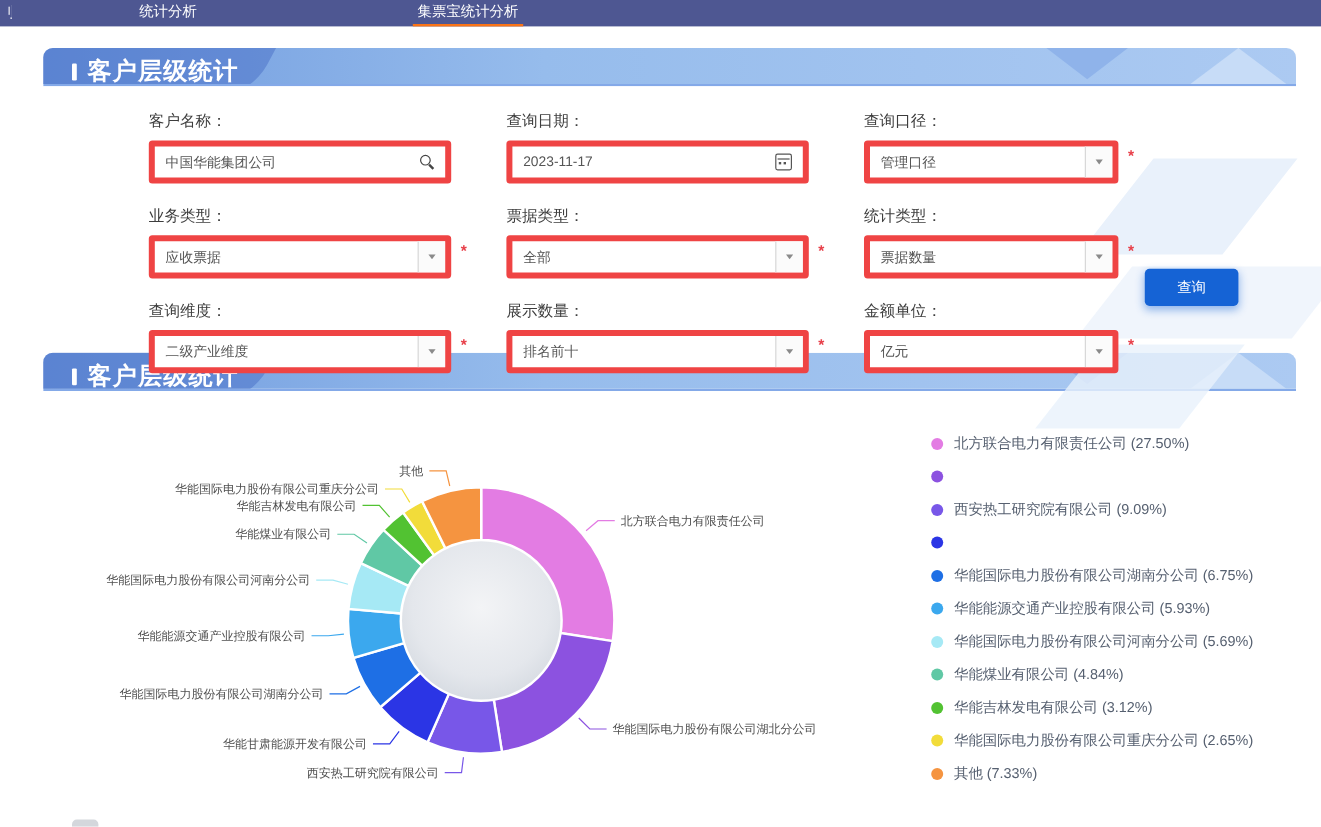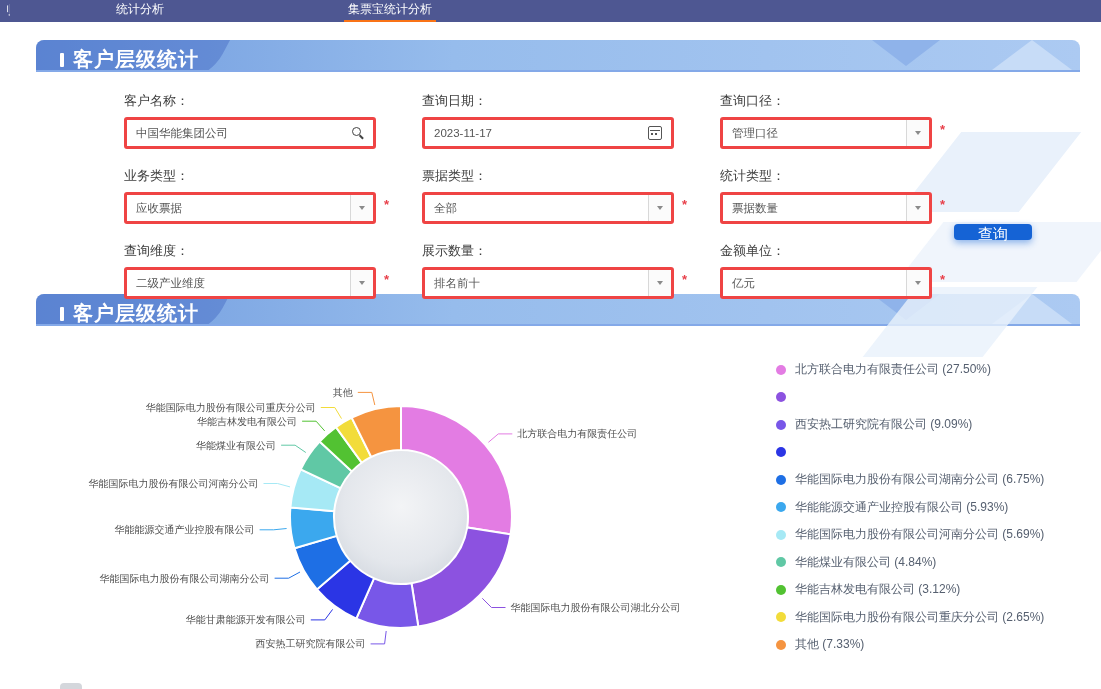--- a/index.html
+++ b/index.html
@@ -21,32 +21,32 @@
   .banner .title{position:absolute;left:24px;top:6px;color:#fff;font-size:20px;font-weight:bold;letter-spacing:1px;display:flex;align-items:center;}
   .banner .title::before{content:"";display:inline-block;width:4px;height:14px;background:#fff;margin-right:9px;border-radius:1px;}
   .tri-down{position:absolute;right:140px;top:0;width:0;height:0;border-left:34px solid transparent;border-right:34px solid transparent;border-top:26px solid #8fb3ea;}
   .tri-up{position:absolute;right:8px;bottom:0;width:0;height:0;border-left:40px solid transparent;border-right:40px solid transparent;border-bottom:30px solid #c7dcf7;}
 
   
   .form-area{position:relative;background:#fff;padding:20px 0 22px 88px;min-height:180px;}
   .form-grid{display:grid;grid-template-columns:252px 252px 212px;column-gap:46px;row-gap:18px;position:relative;z-index:2;}
   .flabel{font-size:13px;color:#3d3d3d;margin-bottom:7px;}
   .fwrap{position:relative;}
-  .fbox{height:26px;border:3px solid #ef4444;border-radius:3px;background:#fff;display:flex;align-items:center;padding:0 0 0 9px;font-size:11.5px;color:#555;overflow:hidden;}
+  .fbox{height:26px;border:5px solid #ef4444;border-radius:3px;background:#fff;display:flex;align-items:center;padding:0 0 0 9px;font-size:11.5px;color:#555;overflow:hidden;}
   .fval{white-space:nowrap;}
   .icon-search{width:12px;height:12px;position:relative;margin-left:auto;margin-right:9px;flex:none;}
   .icon-search::before{content:"";position:absolute;width:7px;height:7px;border:1.5px solid #444;border-radius:50%;left:0;top:0;}
   .icon-search::after{content:"";position:absolute;width:5px;height:1.6px;background:#444;transform:rotate(45deg);left:7px;top:9px;}
   .icon-cal{width:12px;height:12px;margin-left:auto;margin-right:9px;border:1.3px solid #555;border-radius:2px;position:relative;flex:none;}
   .icon-cal::before{content:"";position:absolute;left:1px;right:1px;top:2.5px;height:1.3px;background:#555;}
   .icon-cal::after{content:"";position:absolute;left:2px;top:6px;width:2px;height:2px;background:#555;box-shadow:4px 0 0 #555;}
   .arrowbox{margin-left:auto;width:22px;align-self:stretch;border-left:1px solid #d8d8d8;background:#fbfbfb;display:flex;align-items:center;justify-content:center;flex:none;}
   .sel-arrow{width:0;height:0;border-left:3.5px solid transparent;border-right:3.5px solid transparent;border-top:4.5px solid #8a8a8a;}
   .req{position:absolute;right:-13px;top:5px;color:#e8404a;font-size:13px;font-weight:bold;}
-  .query-btn{position:absolute;right:48px;top:152px;width:78px;height:16px;background:#1563d5;color:#fff;font-size:15px;border:none;border-radius:4px;cursor:pointer;box-shadow:0 3px 7px rgba(21,99,213,.45);z-index:3;font-family:inherit;}
+  .query-btn{position:absolute;right:48px;top:152px;width:78px;height:31px;background:#1563d5;color:#fff;font-size:12px;border:none;border-radius:4px;cursor:pointer;box-shadow:0 3px 7px rgba(21,99,213,.45);z-index:3;font-family:inherit;}
   .wm{position:absolute;background:#e9f1fb;z-index:1;}
   .wm1{right:30px;top:60px;width:120px;height:80px;transform:skewX(-38deg);}
   .wm2{right:-20px;top:150px;width:180px;height:60px;transform:skewX(-38deg);opacity:.7;}
   .wm3{right:70px;top:215px;width:120px;height:70px;transform:skewX(-38deg);opacity:.8;}
 
   
   .chart-row{position:relative;height:363px;background:#fff;}
   .chart-svg{position:absolute;left:0;top:0;}
   .legend{position:absolute;left:740px;top:30px;display:flex;flex-direction:column;}
   .legend-item{display:flex;align-items:center;height:27.5px;cursor:pointer;}

